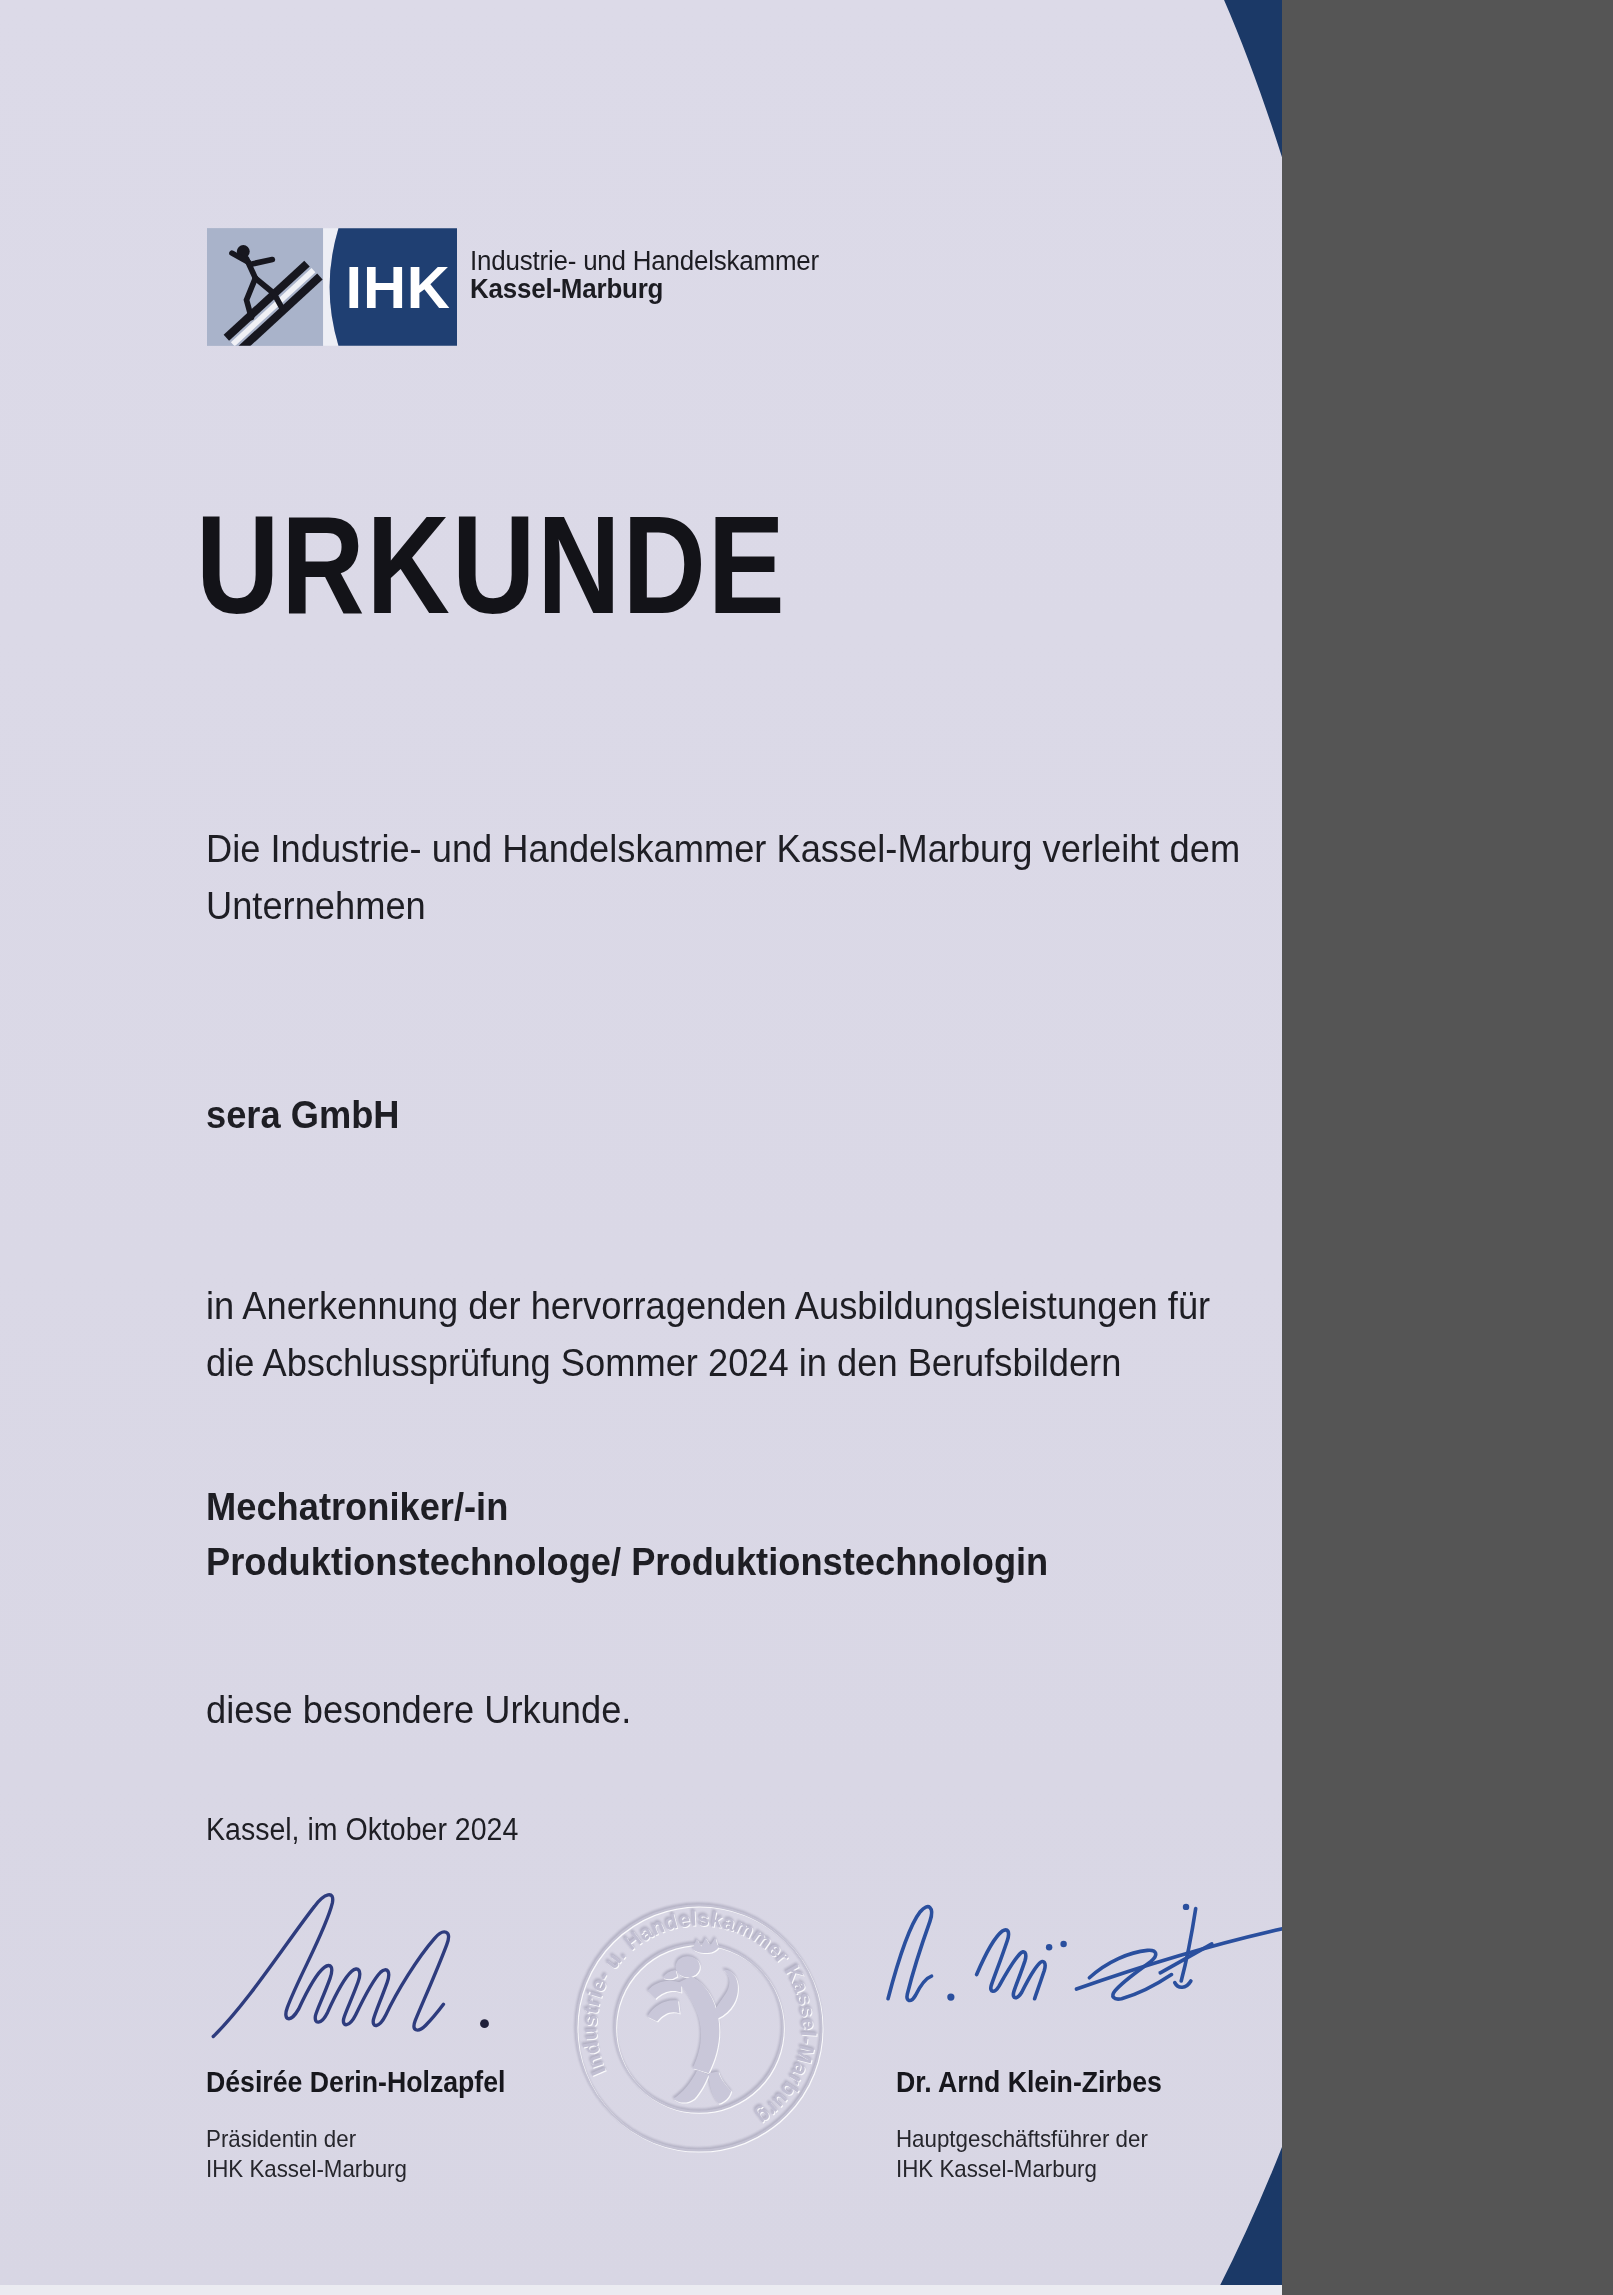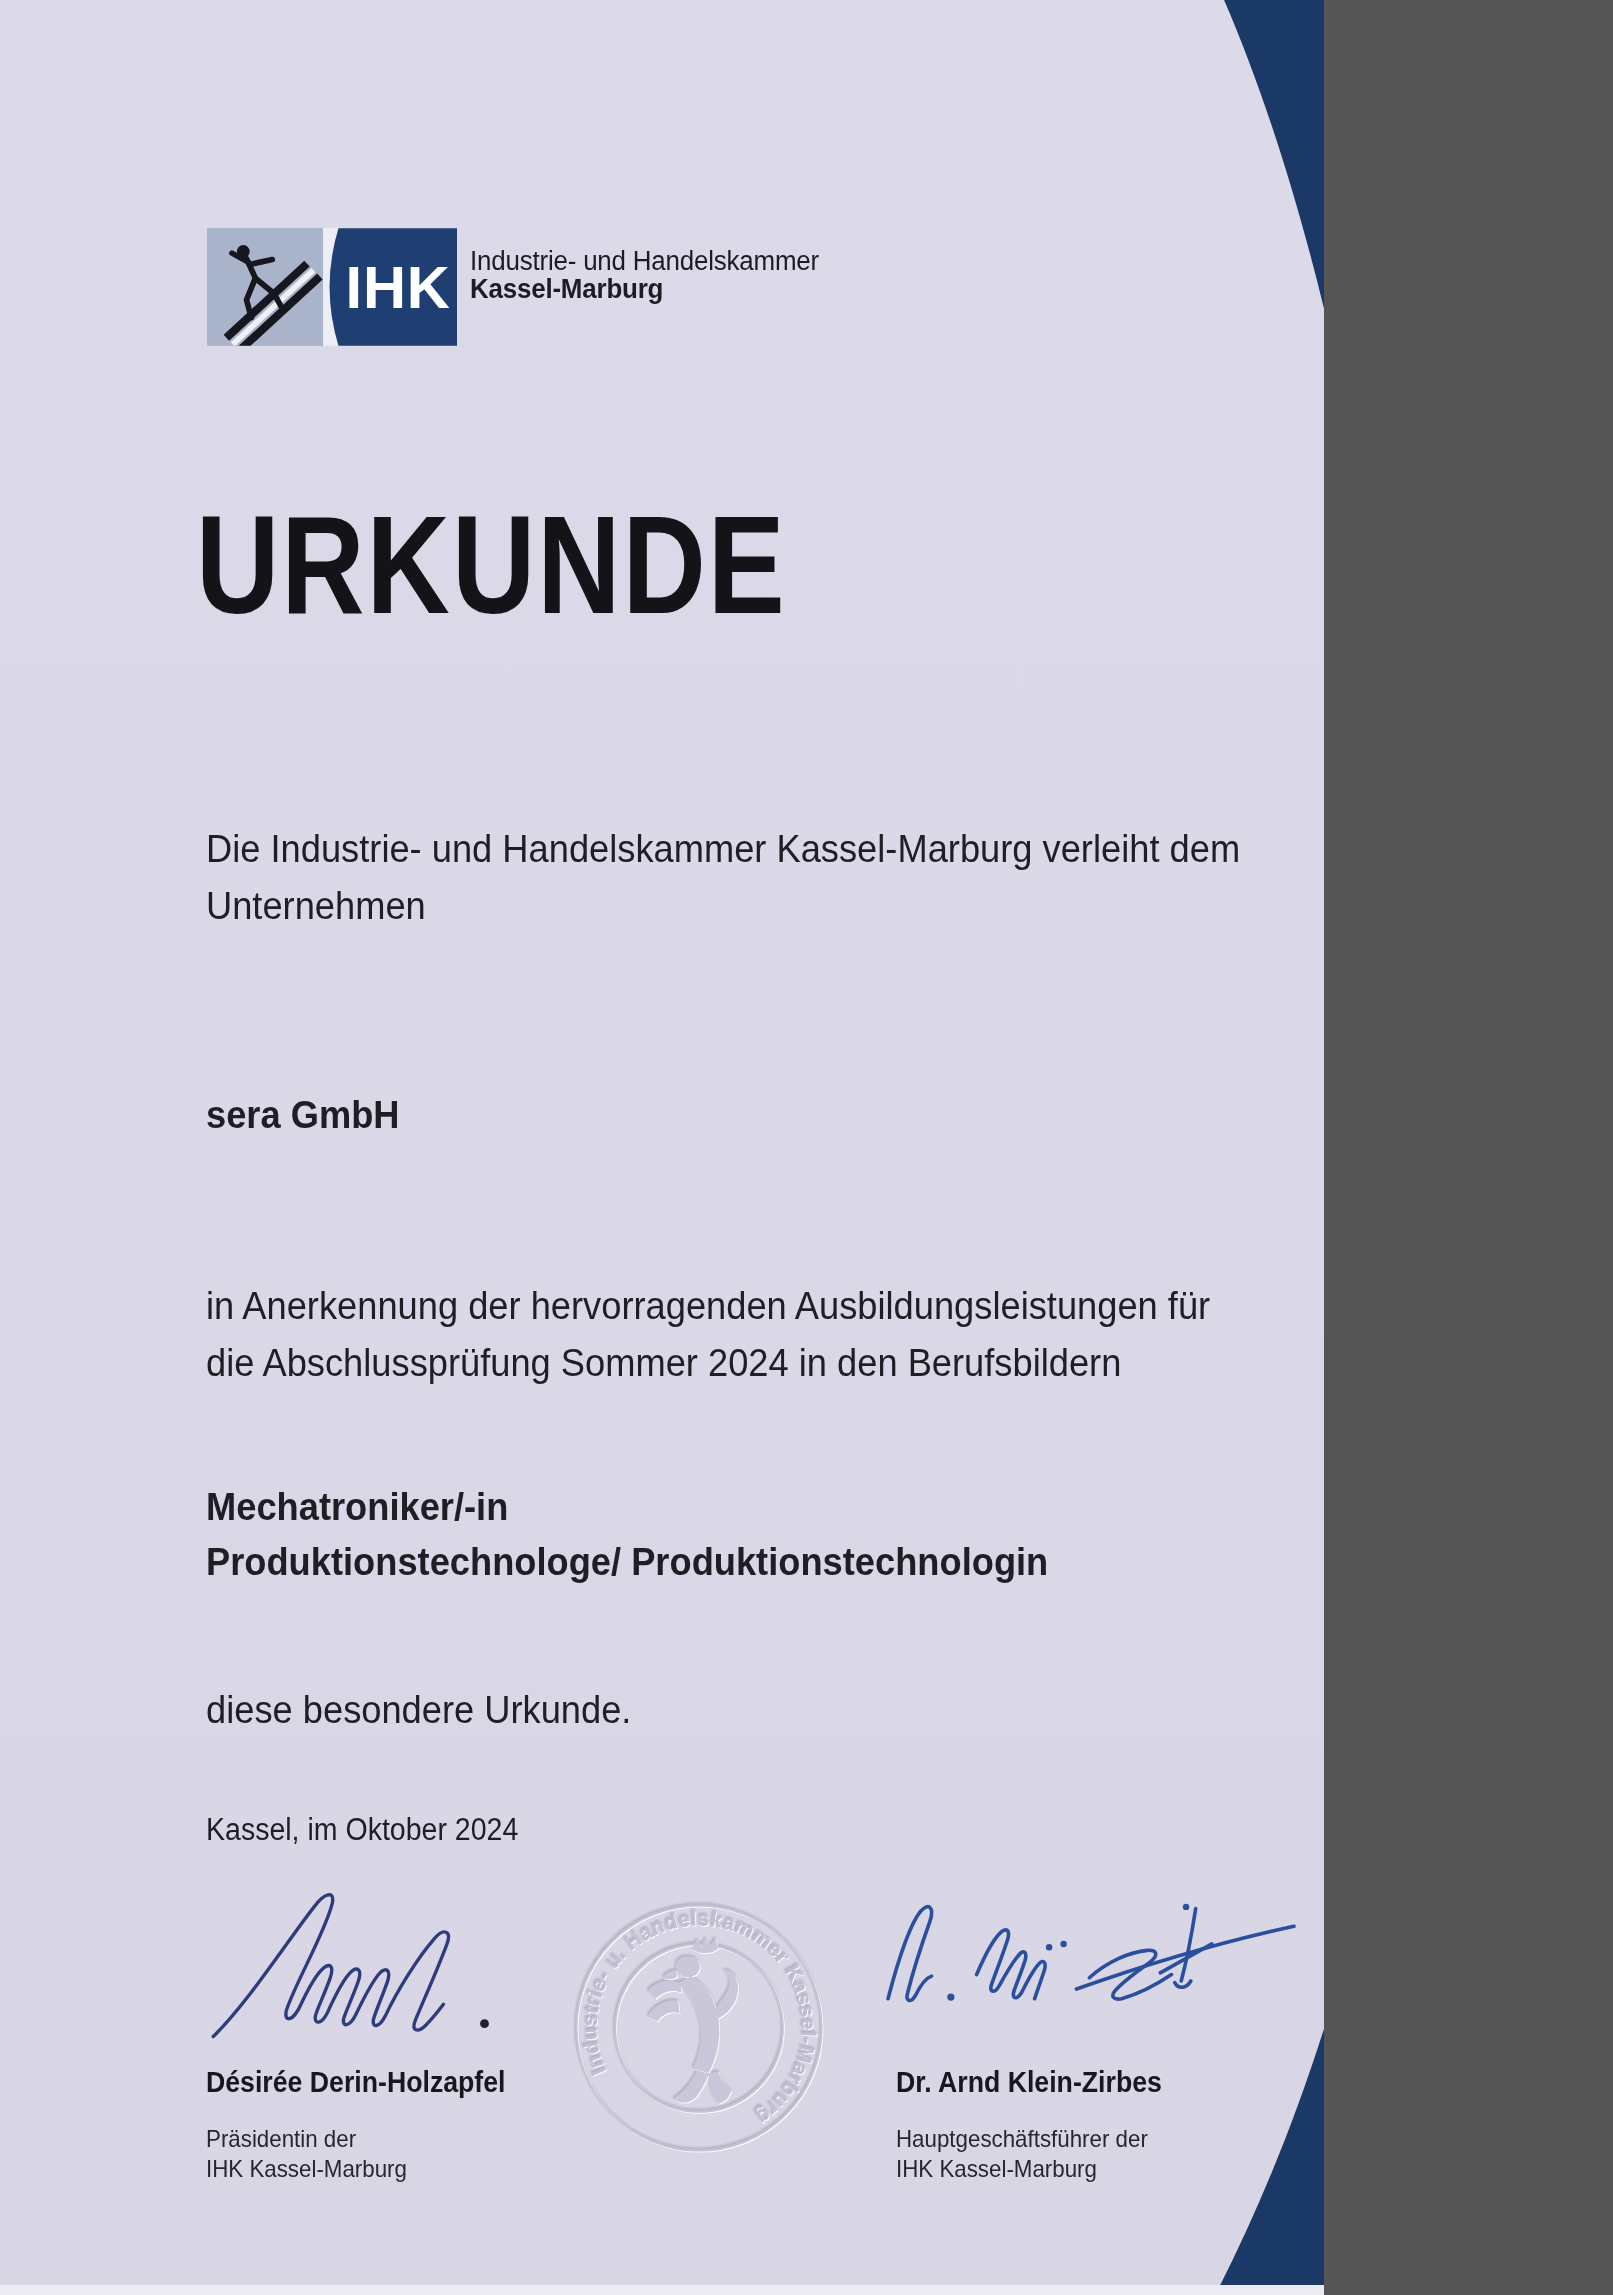--- a/index.html
+++ b/index.html
@@ -1,19 +1,19 @@
 <!DOCTYPE html>
 <html style="font-size:13px"><head>
 <meta charset="utf-8">
 <style>
   html,body{margin:0;padding:0;background:#555;}
   .page{
     position:relative;width:1282px;height:2295px;overflow:hidden;
     background:linear-gradient(180deg,#dcdae8 0%,#dad8e6 55%,#d8d6e4 100%);
-    font-family:"Liberation Sans", sans-serif;color:#1b1b20;padding-left:42px;
+    font-family:"Liberation Sans", sans-serif;color:#1b1b20;
   }
   .abs{position:absolute;}
   svg{display:block;}
   
   .bg-curve{left:0;top:0;width:1614px;height:2295px;z-index:1;}
   
   .scan-edge{left:0;bottom:0;width:1614px;height:10.5px;background:#ebebf1;z-index:3;}
   
   .logo-mark{left:207px;top:228px;z-index:4;}
   .logo-text{left:470px;top:247px;z-index:4;line-height:28px;font-size:27px;

